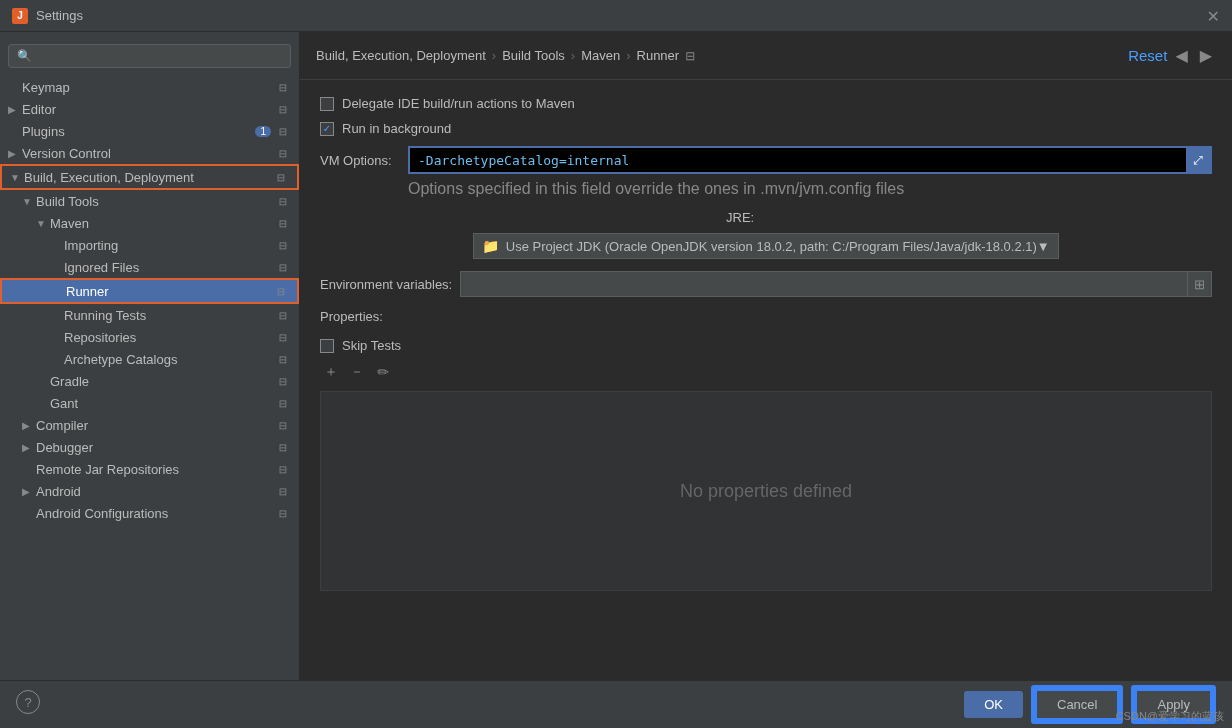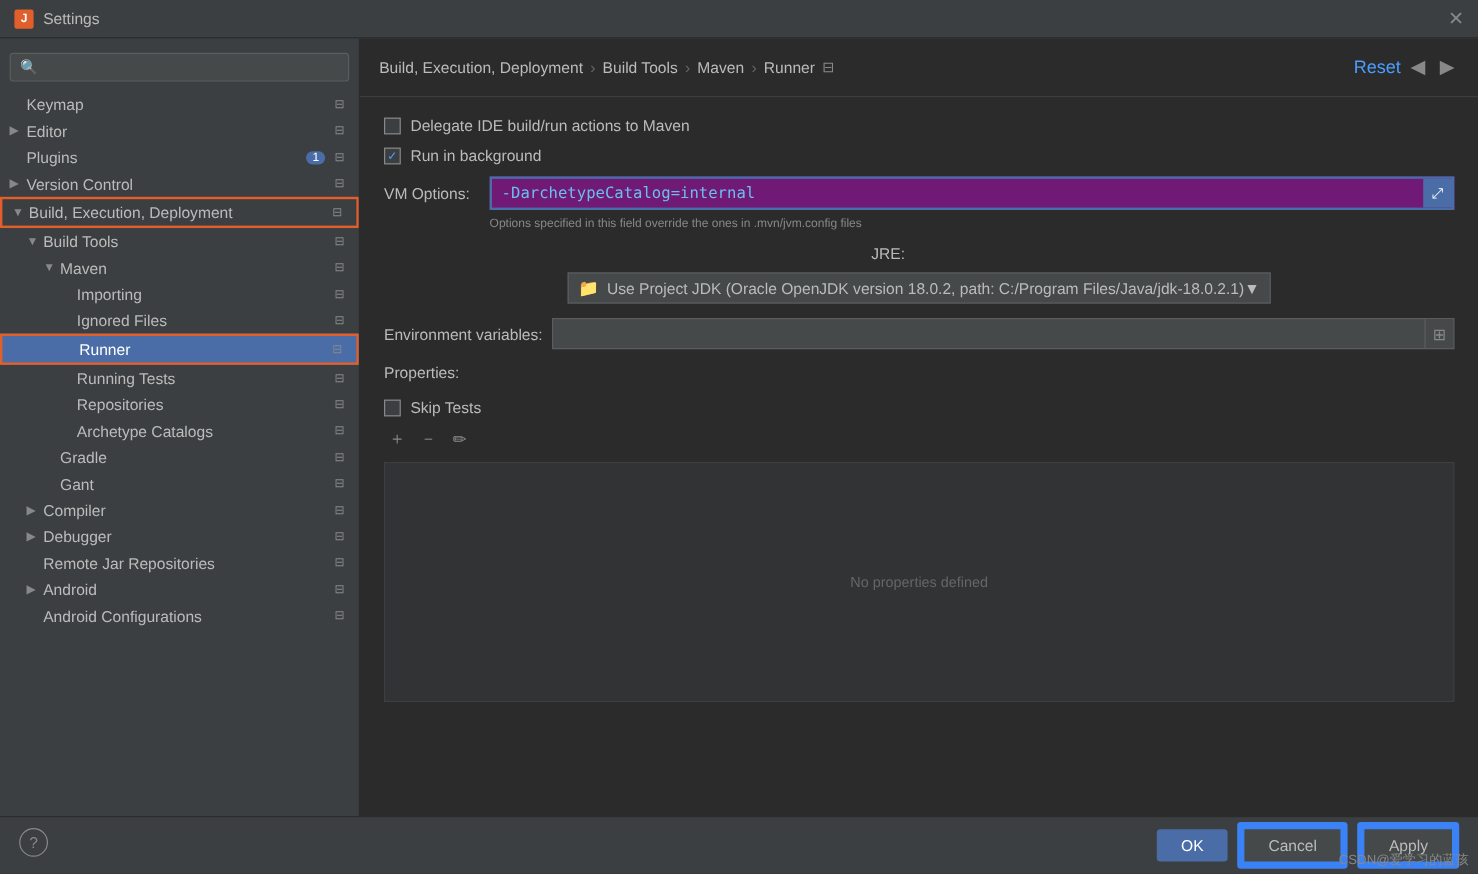--- a/index.html
+++ b/index.html
@@ -176,21 +176,21 @@
       gap: 8px;
     }
     .vm-options-label {
       color: #bbb;
       white-space: nowrap;
       min-width: 80px;
     }
     .vm-input-wrapper {
       flex: 1;
       border: 2px solid #4a6da7;
-      background: #701a75;
+      background: #000000;
       display: flex;
       align-items: center;
       position: relative;
     }
     .vm-input {
       flex: 1;
       background: transparent;
       border: none;
       color: #6cbeef;
       font-size: 13px;
@@ -203,21 +203,21 @@
       background: #4a6da7;
       border: none;
       color: #fff;
       cursor: pointer;
       display: flex; align-items: center; justify-content: center;
       font-size: 12px;
     }
 
     .hint-text {
       color: #888;
-      font-size: 10px;
+      font-size: 16px;
       margin-bottom: 12px;
       padding-left: 88px;
     }
 
     
     .jre-row {
       display: flex;
       align-items: center;
       margin-bottom: 12px;
       gap: 8px;
@@ -304,21 +304,21 @@
     
     .properties-area {
       flex: 1;
       border: 1px solid #3c3f41;
       background: #313335;
       display: flex;
       align-items: center;
       justify-content: center;
       min-height: 200px;
       color: #666;
-      font-size: 12px;
+      font-size: 18px;
     }
 
     
     .bottom-bar {
       height: 48px;
       background: #3c3f41;
       border-top: 1px solid #2b2b2b;
       display: flex;
       align-items: center;
       justify-content: flex-end;

